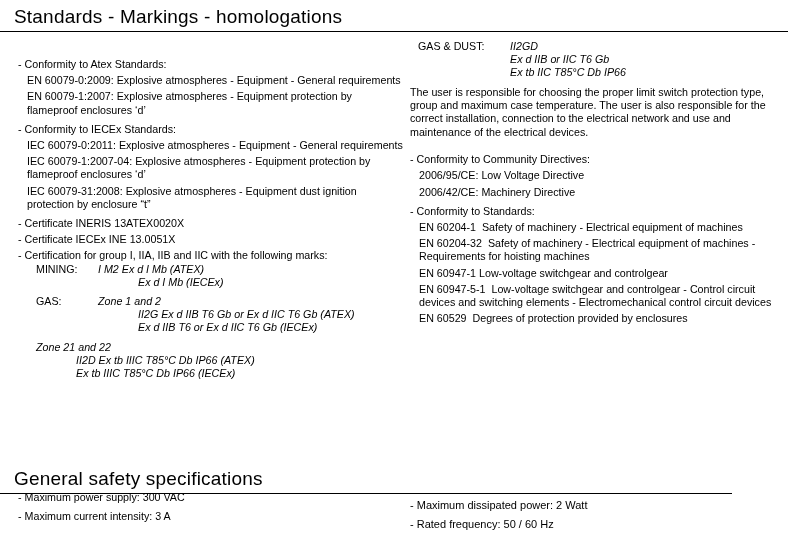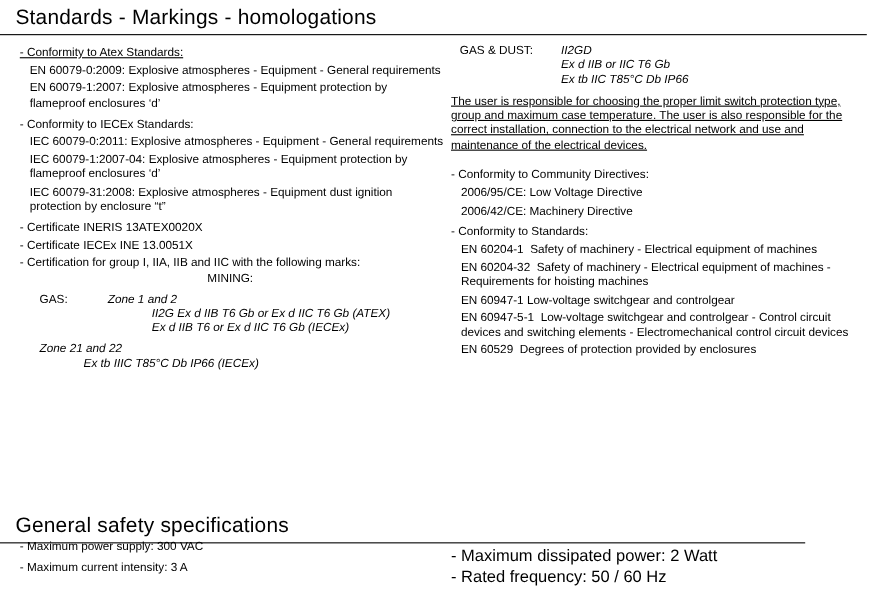--- a/index.html
+++ b/index.html
@@ -63,29 +63,28 @@
     left: 18px;
     width: 385px;
     font-size: 10.7px;
     line-height: 19px;
   }
   .bottom-right {
     position: absolute;
     top: 496px;
     left: 410px;
     width: 382px;
-    font-size: 15px;
+    font-size: 11px;
     line-height: 19px;
   }
   .line {
     white-space: pre-wrap;
   }
   .bullet {
-    margin-top: 2px;
-    text-decoration: underline;
+    margin-top: 18px;
   }
   .indent-1 { padding-left: 9px; }
   .indent-3 { padding-left: 40px; }
   .gap-sm { margin-top: 3px; }
   .gap-md { margin-top: 6px; }
   .marks-row {
     display: flex;
     padding-left: 18px;
     justify-content: center;
   }
@@ -94,21 +93,20 @@
     flex: 0 0 62px;
   }
   .marks-vals {
     flex: 1 1 auto;
   }
   .marks-vals .line { display: block; font-style: italic; }
   .para {
     margin-top: 6px;
     text-align: left;
     line-height: 13.4px;
-    text-decoration: underline;
   }
   .gasdust-row {
     display: flex;
     padding-left: 8px;
   }
   .gasdust-label {
     width: 92px;
     flex: 0 0 92px;
   }
 </style>
@@ -129,34 +127,39 @@
     <div class="line indent-1 gap-sm">IEC 60079-1:2007-04: Explosive atmospheres - Equipment protection by flameproof enclosures ‘d’</div>
     <div class="line indent-1 gap-sm">IEC 60079-31:2008: Explosive atmospheres - Equipment dust ignition protection by enclosure “t”</div>
 
     <div class="line gap-md">- Certificate INERIS 13ATEX0020X</div>
     <div class="line gap-sm">- Certificate IECEx INE 13.0051X</div>
 
     <div class="line gap-sm">- Certification for group I, IIA, IIB and IIC with the following marks:</div>
 
     <div class="marks-row">
       <div class="marks-label">MINING:</div>
+      <div class="marks-vals">
+        <span class="line">I M2 Ex d I Mb (ATEX)</span>
+        <span class="line indent-3">Ex d I Mb (IECEx)</span>
+      </div>
     </div>
 
     <div class="marks-row gap-md">
       <div class="marks-label">GAS:</div>
       <div class="marks-vals">
         <span class="line">Zone 1 and 2</span>
         <span class="line indent-3">II2G Ex d IIB T6 Gb or Ex d IIC T6 Gb (ATEX)</span>
         <span class="line indent-3">Ex d IIB T6 or Ex d IIC T6 Gb (IECEx)</span>
       </div>
     </div>
 
     <div class="marks-row gap-md">
       <div class="marks-vals">
         <span class="line">Zone 21 and 22</span>
+        <span class="line indent-3">II2D Ex tb IIIC T85°C Db IP66 (ATEX)</span>
         <span class="line indent-3">Ex tb IIIC T85°C Db IP66 (IECEx)</span>
       </div>
     </div>
   </div>
 
   <div class="col col-right">
     <div class="gasdust-row">
       <div class="gasdust-label">GAS &amp; DUST:</div>
       <div class="marks-vals">
         <span class="line">II2GD</span>

